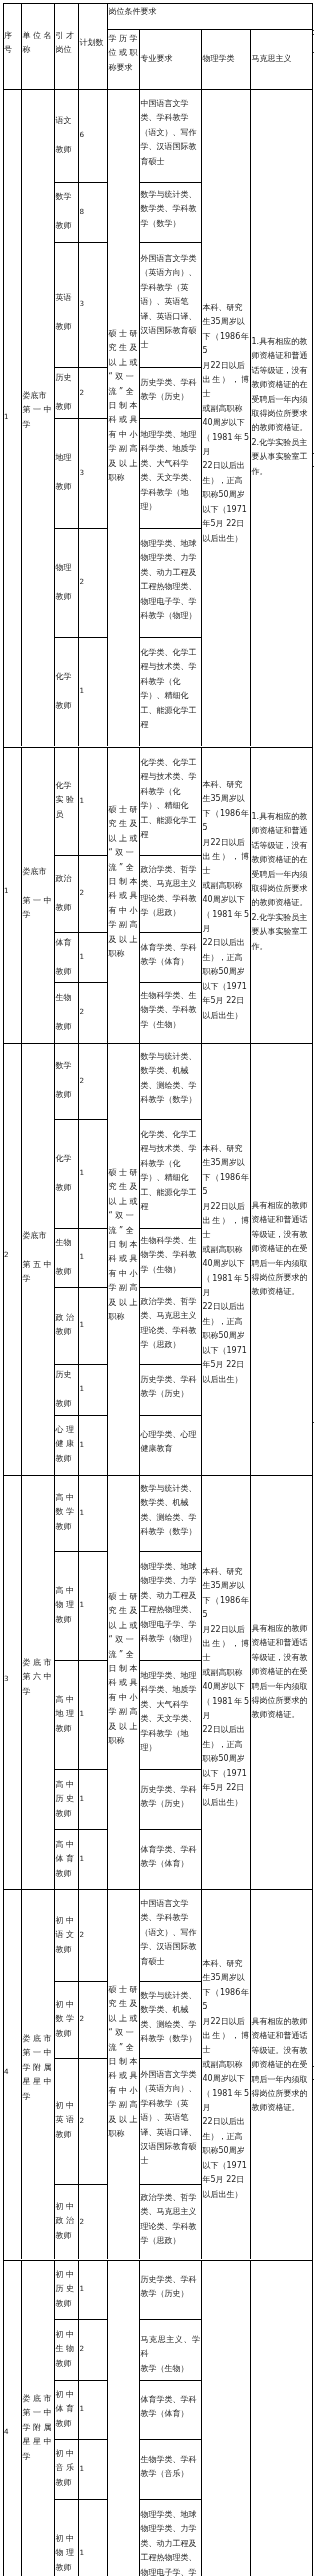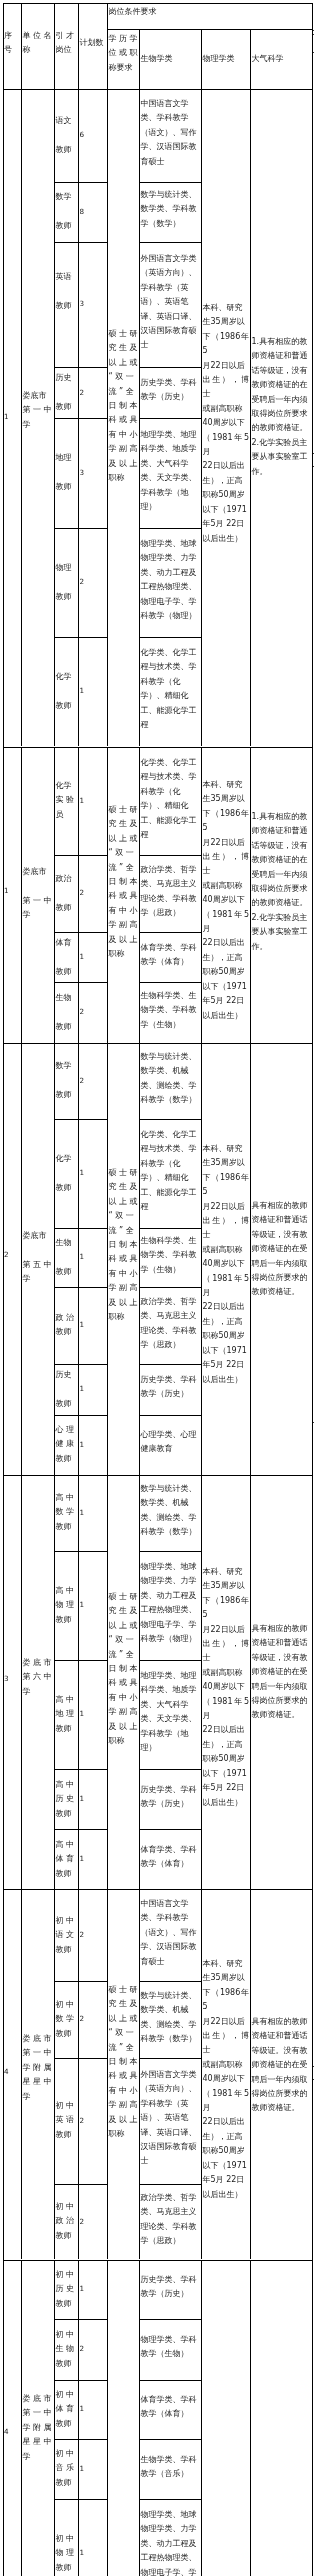--- a/index.html
+++ b/index.html
@@ -35,23 +35,23 @@
 号</div>
     <div class="cell" style="left: 21px; top: 29px; width: 33px; height: 36px;">单 位 名
 称</div>
     <div class="cell" style="left: 54px; top: 29px; width: 24px; height: 36px;">引 才
 岗位</div>
     <div class="cell" style="left: 78px; top: 36px; width: 28px; height: 20.6px;">计划数</div>
     <div class="cell" style="left: 107px; top: 5.2px; width: 103px; height: 15.5px;">岗位条件要求</div>
     <div class="cell" style="left: 107px; top: 32px; width: 32px; height: 52px;">学 历 学
 位 或 职
 称要求</div>
-    <div class="cell" style="left: 139px; top: 52px; width: 62px; height: 15.5px;">生物学类</div>
+    <div class="cell" style="left: 139px; top: 52px; width: 62px; height: 15.5px;">专业要求</div>
     <div class="cell" style="left: 201px; top: 52px; width: 49px; height: 15.5px;">物理学类</div>
-    <div class="cell" style="left: 250px; top: 52px; width: 62px; height: 15.5px;">大气科学</div>
+    <div class="cell" style="left: 250px; top: 52px; width: 62px; height: 15.5px;">马克思主义</div>
     <div class="vline" style="left: 21px; top: 89px; height: 657px;"></div>
     <div class="vline" style="left: 54px; top: 89px; height: 657px;"></div>
     <div class="vline" style="left: 78px; top: 89px; height: 657px;"></div>
     <div class="vline" style="left: 107px; top: 89px; height: 657px;"></div>
     <div class="vline" style="left: 139px; top: 89px; height: 657px;"></div>
     <div class="vline" style="left: 201px; top: 89px; height: 657px;"></div>
     <div class="vline" style="left: 250px; top: 89px; height: 657px;"></div>
     <div class="hline" style="left: 2.6px; top: 747px; width: 310px;"></div>
     <div class="hline" style="left: 54px; top: 182px; width: 53px;"></div>
     <div class="hline" style="left: 139px; top: 182px; width: 62px;"></div>
@@ -113,21 +113,21 @@
 （语文）、写作
 学、汉语国际教
 育硕士</div>
     <div class="cell" style="left: 54px; top: 190px; width: 24px;">数学
 
 教师</div>
     <div class="cell num" style="left: 78px; top: 205px; width: 28px;">8</div>
     <div class="cell" style="left: 139px; top: 188px; width: 62px;">数学与统计类、
 数学类、学科教
 学（数学）</div>
-    <div class="cell" style="left: 54px; top: 270px; width: 24px; font-family: Liberation Mono, monospace;">英语
+    <div class="cell" style="left: 54px; top: 291px; width: 24px; font-family: Liberation Mono, monospace;">英语
 
 教师</div>
     <div class="cell num" style="left: 78px; top: 297px; width: 28px;">3</div>
     <div class="cell" style="left: 139px; top: 252px; width: 62px;">外国语言文学类
 （英语方向）、
 学科教学（英
 语）、英语笔
 译、英语口译、
 汉语国际教育硕
 士</div>
@@ -555,21 +555,21 @@
     <div class="cell" style="left: 54px; top: 2268px; width: 24px;">初 中
 历 史
 教师</div>
     <div class="cell num" style="left: 78px; top: 2282px; width: 28px;">1</div>
     <div class="cell" style="left: 139px; top: 2273px; width: 62px;">历史学类、学科
 教学（历史）</div>
     <div class="cell" style="left: 54px; top: 2328px; width: 24px;">初 中
 生 物
 教师</div>
     <div class="cell num" style="left: 78px; top: 2342px; width: 28px;">2</div>
-    <div class="cell" style="left: 139px; top: 2333px; width: 62px;">物理学类、学科
+    <div class="cell" style="left: 139px; top: 2333px; width: 62px;">马克思主义、学科
 教学（生物）</div>
     <div class="cell" style="left: 54px; top: 2388px; width: 24px;">初 中
 体 育
 教师</div>
     <div class="cell num" style="left: 78px; top: 2402px; width: 28px;">1</div>
     <div class="cell" style="left: 139px; top: 2393px; width: 62px;">体育学类、学科
 教学（体育）</div>
     <div class="cell" style="left: 54px; top: 2447px; width: 24px;">初 中
 音 乐
 教师</div>

